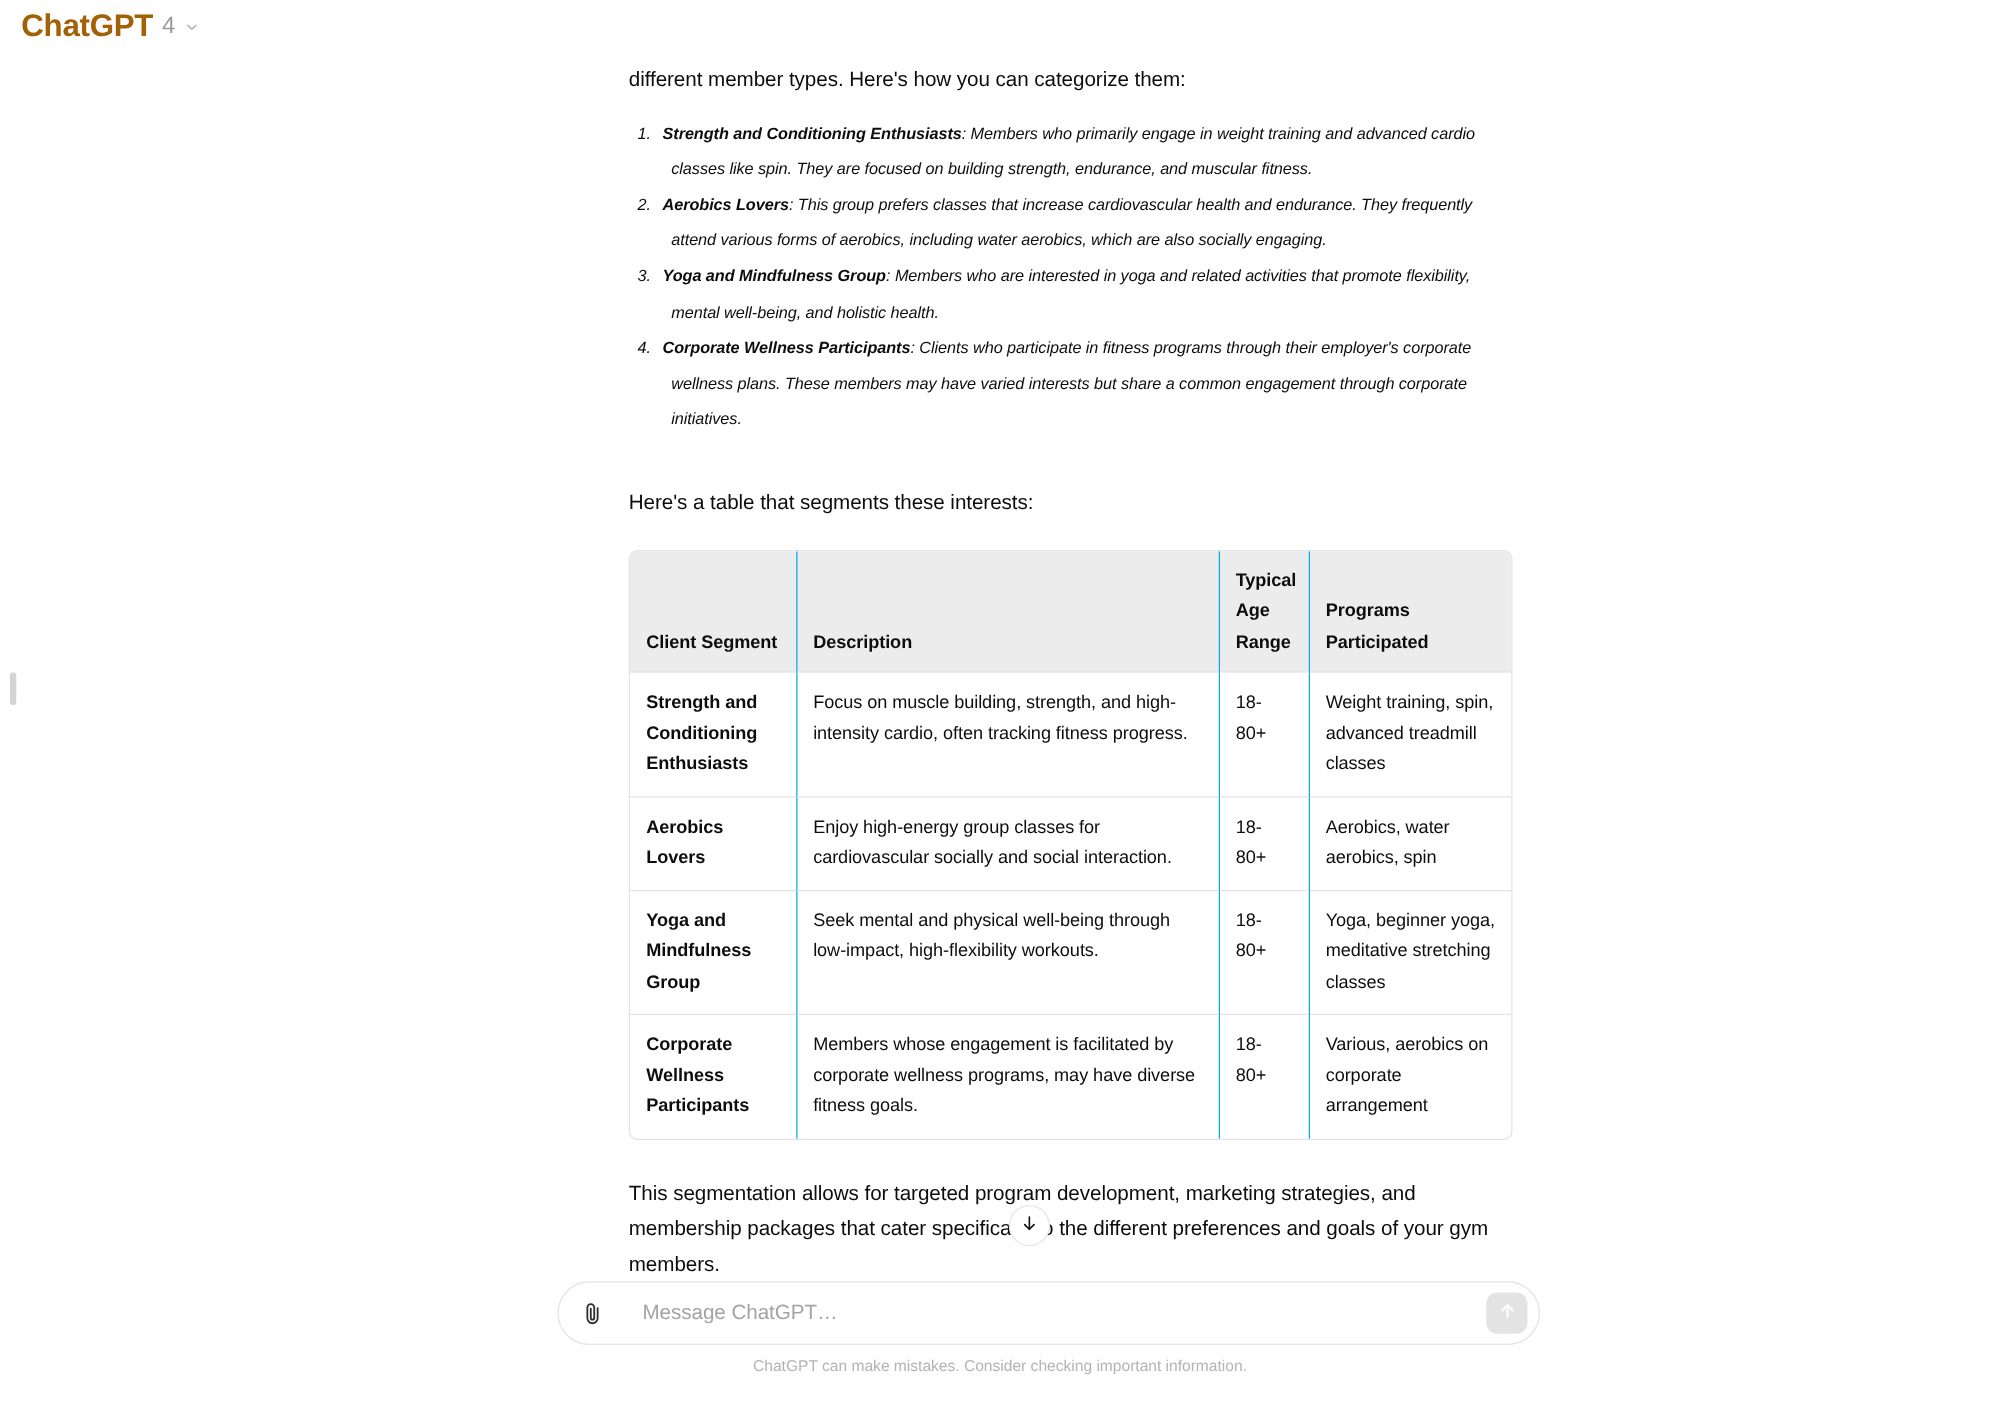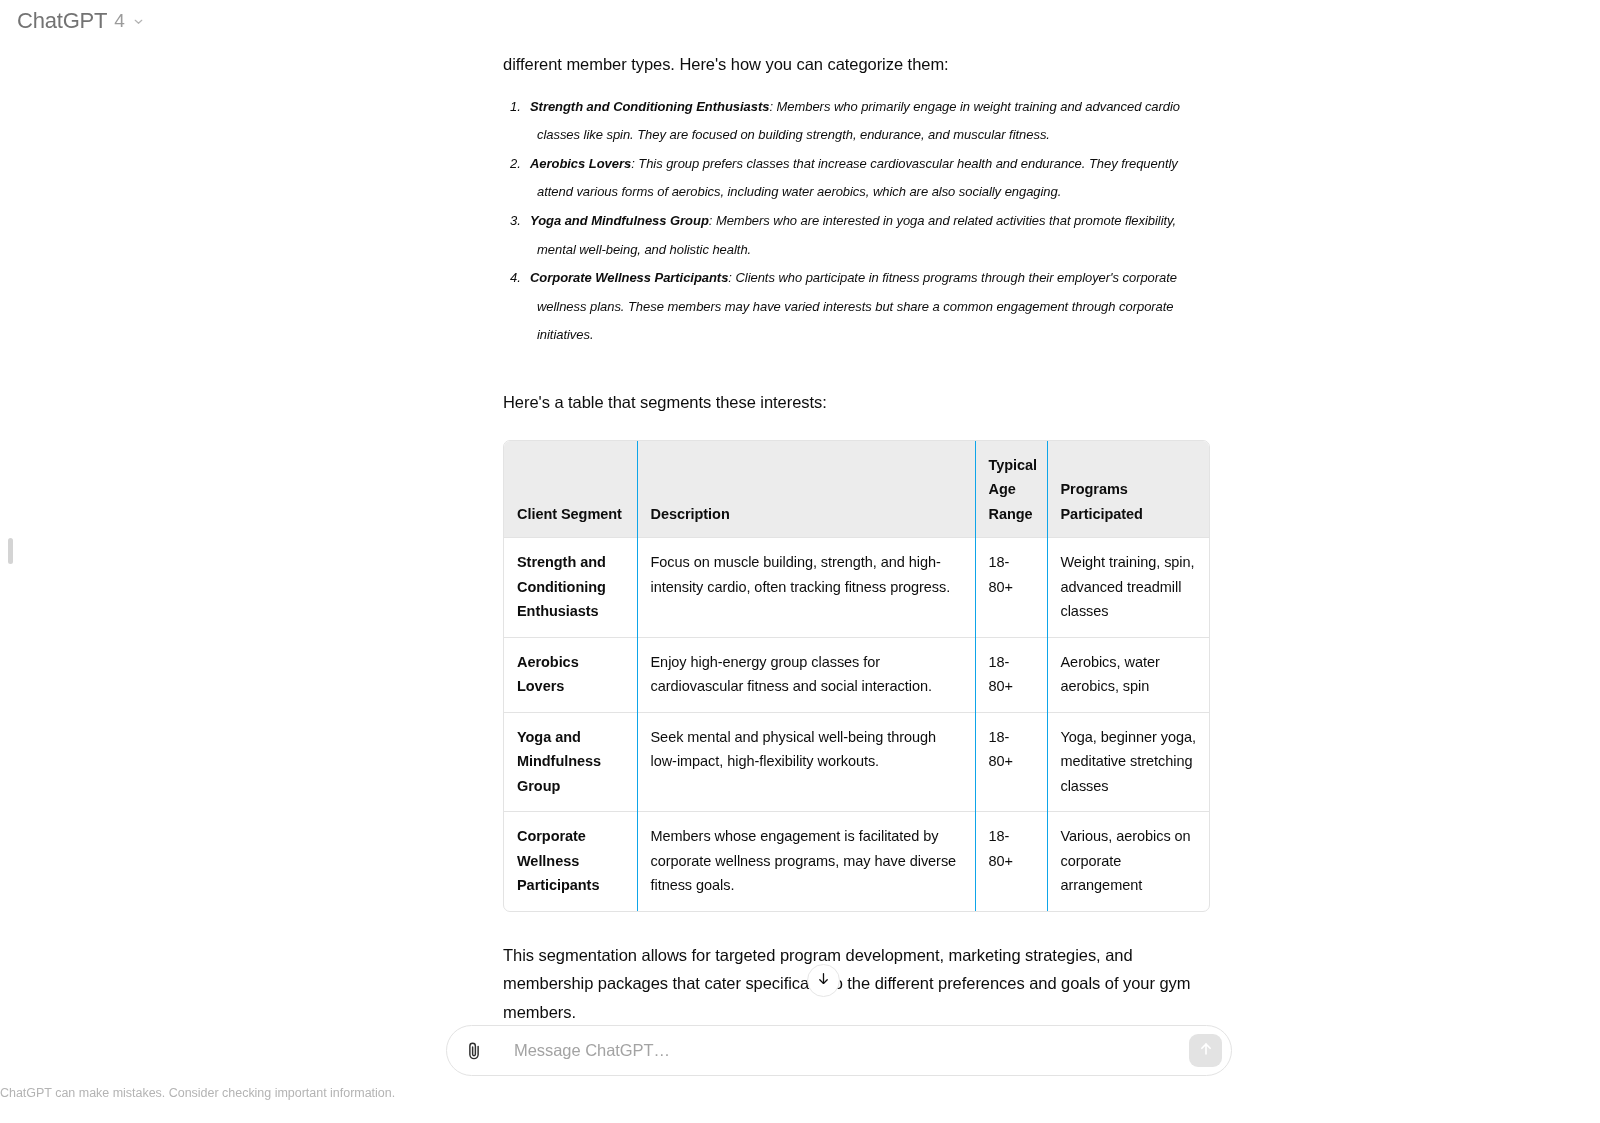--- a/index.html
+++ b/index.html
@@ -12,21 +12,21 @@
     overflow: hidden;
   }
   .app { position: relative; width: 1600px; height: 1123px; background: #fff; }
 
   
   .topbar {
     position: absolute; top: 0; left: 0; width: 1600px; height: 42px;
     display: flex; align-items: center; padding-left: 17px;
   }
   .brand-row { display: flex; align-items: center; gap: 7px; cursor: pointer; padding: 4px 8px 4px 0; border-radius: 8px; }
-  .brand-name { font-size: 22px; font-weight: 400; letter-spacing: -0.2px; color: #737373; }
+  .brand-name { font-size: 25px; font-weight: 700; letter-spacing: -0.2px; color: #a16207; }
   .brand-ver { font-size: 19px; font-weight: 400; color: #9b9b9b; }
   .chev { width: 13px; height: 13px; display: inline-block; }
   .chev svg { display: block; }
 
   
   .side-handle {
     position: absolute; left: 8px; top: 538px;
     width: 5px; height: 26px; border-radius: 3px; background: #d4d4d4;
     cursor: col-resize;
   }
@@ -117,21 +117,21 @@
     font-size: 16.5px; color: #0d0d0d; margin-left: 15px; letter-spacing: -0.05px;
   }
   .msg-input::placeholder { color: #a3a3a3; }
   .send-btn {
     width: 33px; height: 33px; border-radius: 9px; background: #e3e3e3;
     border: none; display: flex; align-items: center; justify-content: center;
     cursor: pointer; flex: none;
   }
   .disclaimer {
     position: absolute; top: 64px; left: 0; width: 1600px;
-    text-align: left; font-size: 12.5px; color: #b4b4b4; letter-spacing: -0.02px;
+    text-align: center; font-size: 12.5px; color: #b4b4b4; letter-spacing: -0.02px;
   }
 </style>
 </head>
 <body>
 
 <div class="app">
 
   <div class="topbar">
     <div class="brand-row">
       <span class="brand-name">ChatGPT</span>
@@ -185,21 +185,21 @@
         </thead>
         <tbody>
           <tr>
             <td class="seg-name">Strength and Conditioning Enthusiasts</td>
             <td>Focus on muscle building, strength, and high-intensity cardio, often tracking fitness progress.</td>
             <td>18-80+</td>
             <td>Weight training, spin, advanced treadmill classes</td>
           </tr>
           <tr>
             <td class="seg-name">Aerobics Lovers</td>
-            <td>Enjoy high-energy group classes for cardiovascular fitness and social interaction.</td>
+            <td>Enjoy high-energy group classes for cardiovascular socially and social interaction.</td>
             <td>18-80+</td>
             <td>Aerobics, water aerobics, spin</td>
           </tr>
           <tr>
             <td class="seg-name">Yoga and Mindfulness Group</td>
             <td>Seek mental and physical well-being through low-impact, high-flexibility workouts.</td>
             <td>18-80+</td>
             <td>Yoga, beginner yoga, meditative stretching classes</td>
           </tr>
           <tr>

